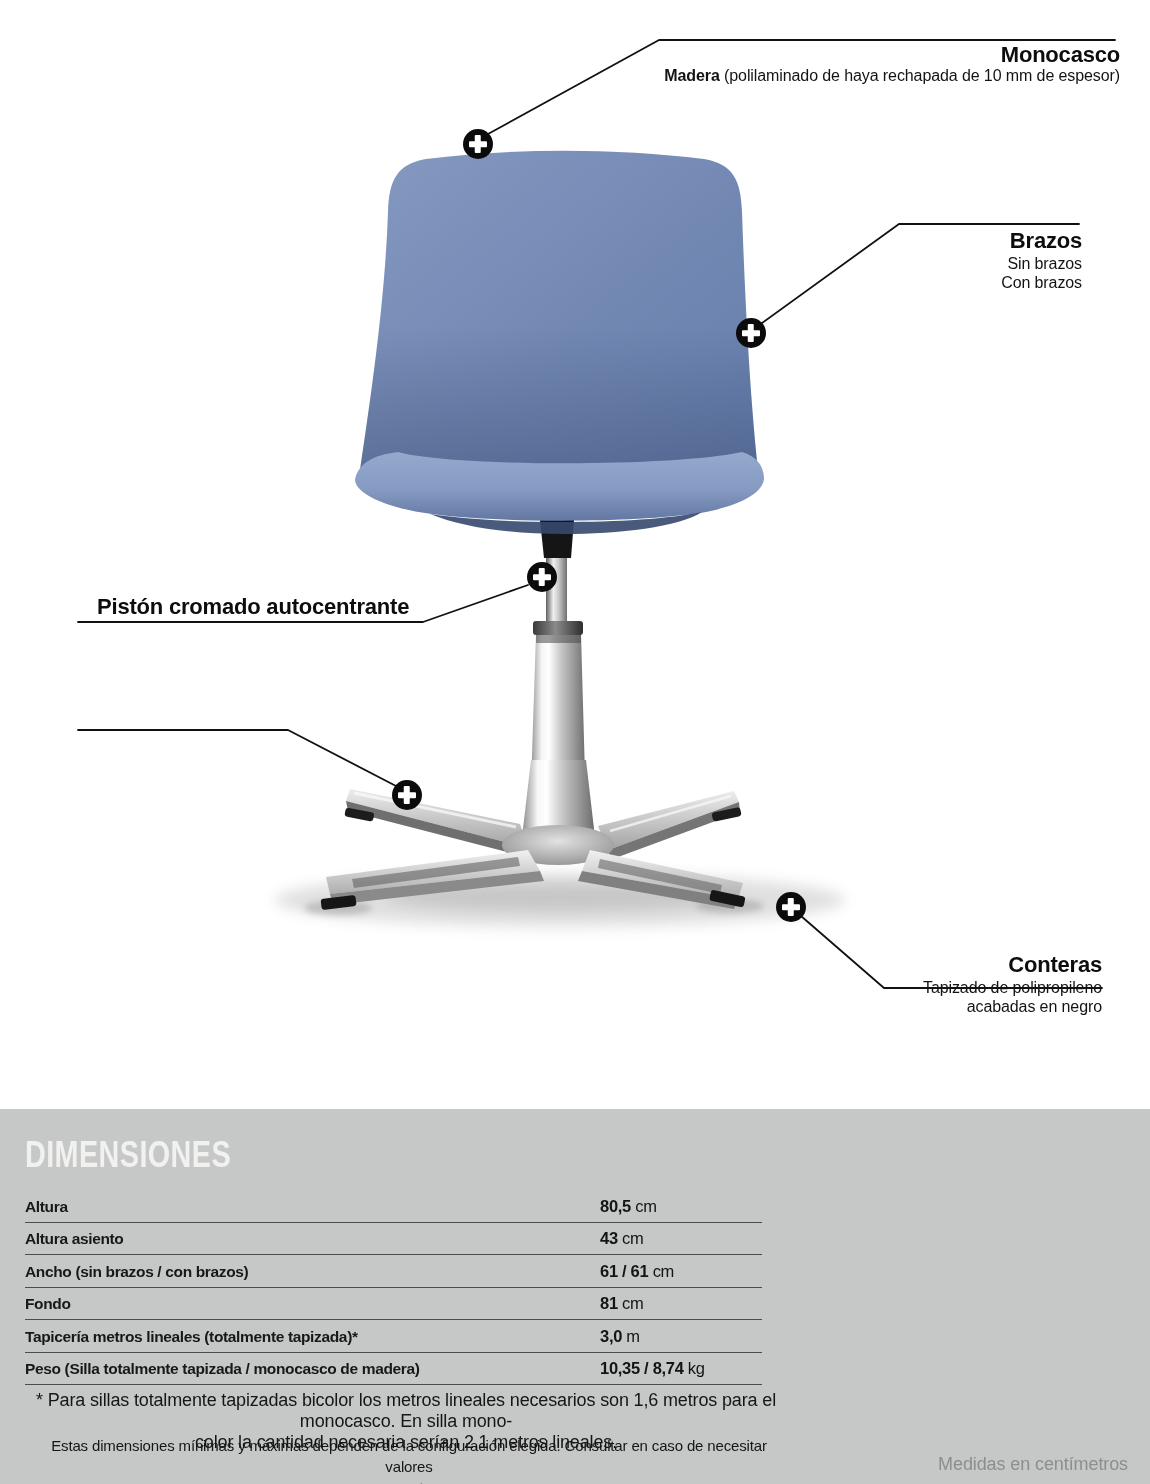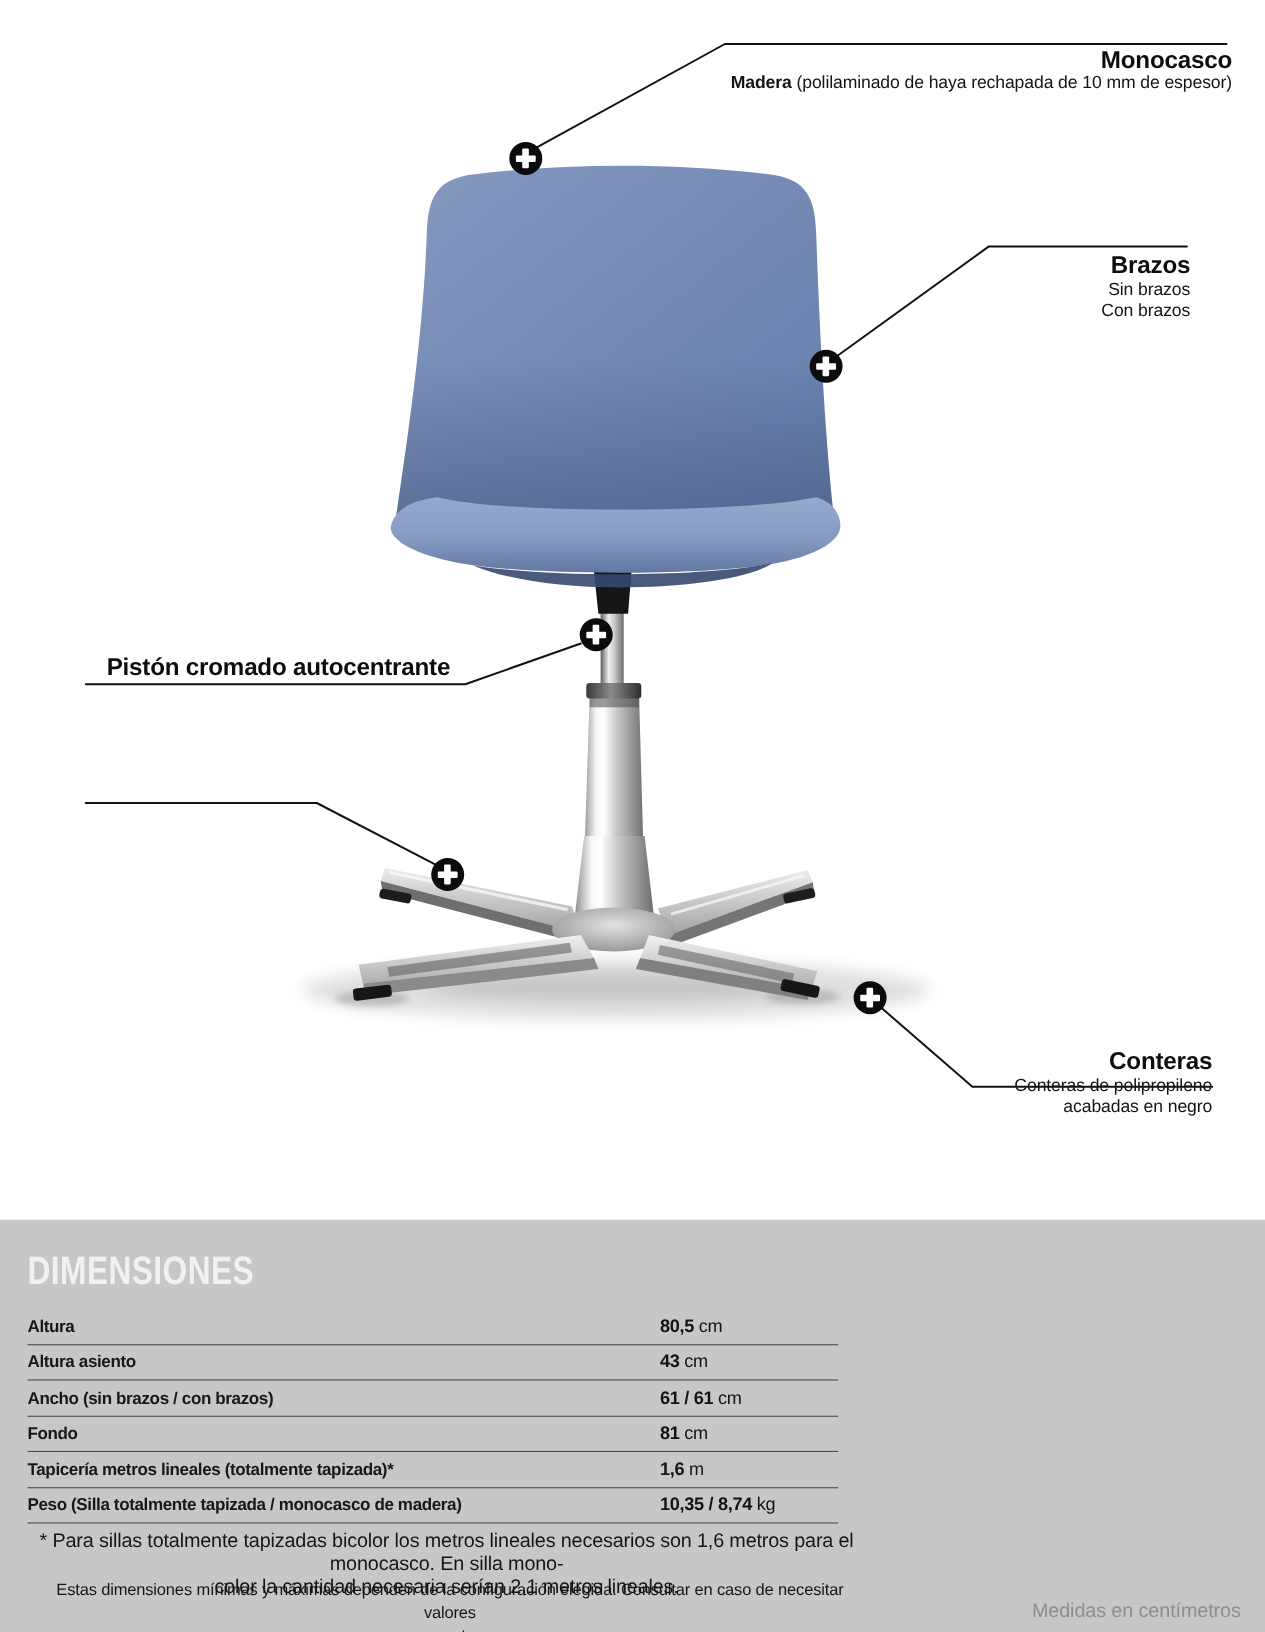--- a/index.html
+++ b/index.html
@@ -181,21 +181,21 @@
       <div class="co-line">Con brazos</div>
     </div>
 
     <div class="co co-piston">
       <div class="co-title">Pistón cromado autocentrante</div>
     </div>
 
 
     <div class="co co-conteras right-align">
       <div class="co-title">Conteras</div>
-      <div class="co-line co-sub">Conteras de polipropileno</div>
+      <div class="co-line co-sub">Tapizado de polipropileno</div>
       <div class="co-line">acabadas en negro</div>
     </div>
   </section>
 
   <section class="dims">
     <div class="dims-title">DIMENSIONES</div>
 
     <div class="dtable">
       <div class="drow">
         <span class="dlabel">Altura</span>
@@ -208,21 +208,21 @@
       <div class="drow">
         <span class="dlabel">Ancho (sin brazos / con brazos)</span>
         <span class="dvalue"><span class="num">61 / 61</span><span class="unit"> cm</span></span>
       </div>
       <div class="drow">
         <span class="dlabel">Fondo</span>
         <span class="dvalue"><span class="num">81</span><span class="unit"> cm</span></span>
       </div>
       <div class="drow">
         <span class="dlabel">Tapicería metros lineales (totalmente tapizada)*</span>
-        <span class="dvalue"><span class="num">1,6</span><span class="unit"> m</span></span>
+        <span class="dvalue"><span class="num">3,0</span><span class="unit"> m</span></span>
       </div>
       <div class="drow">
         <span class="dlabel">Peso (Silla totalmente tapizada / monocasco de madera)</span>
         <span class="dvalue"><span class="num">10,35 / 8,74</span><span class="unit"> kg</span></span>
       </div>
     </div>
 
     <div class="fnotes">* Para sillas totalmente tapizadas bicolor los metros lineales necesarios son 1,6 metros para el monocasco. En silla mono-
 color la cantidad necesaria serían 2,1 metros lineales.</div>
     <div class="fn2">Estas dimensiones mínimas y máximas dependen de la configuración elegida. Consultar en caso de necesitar valores

